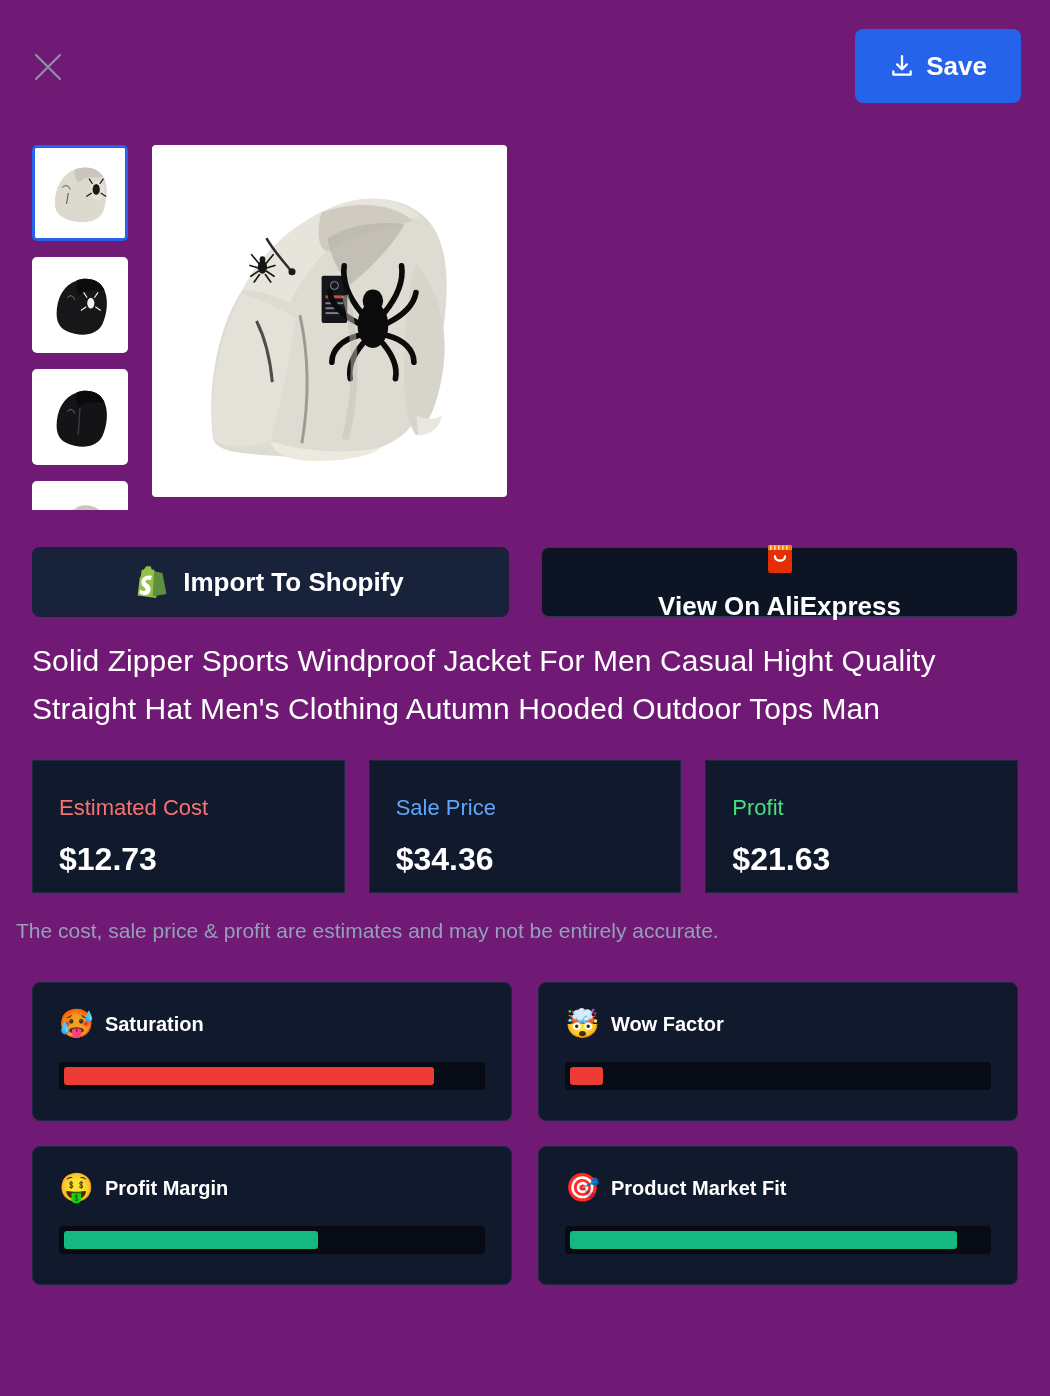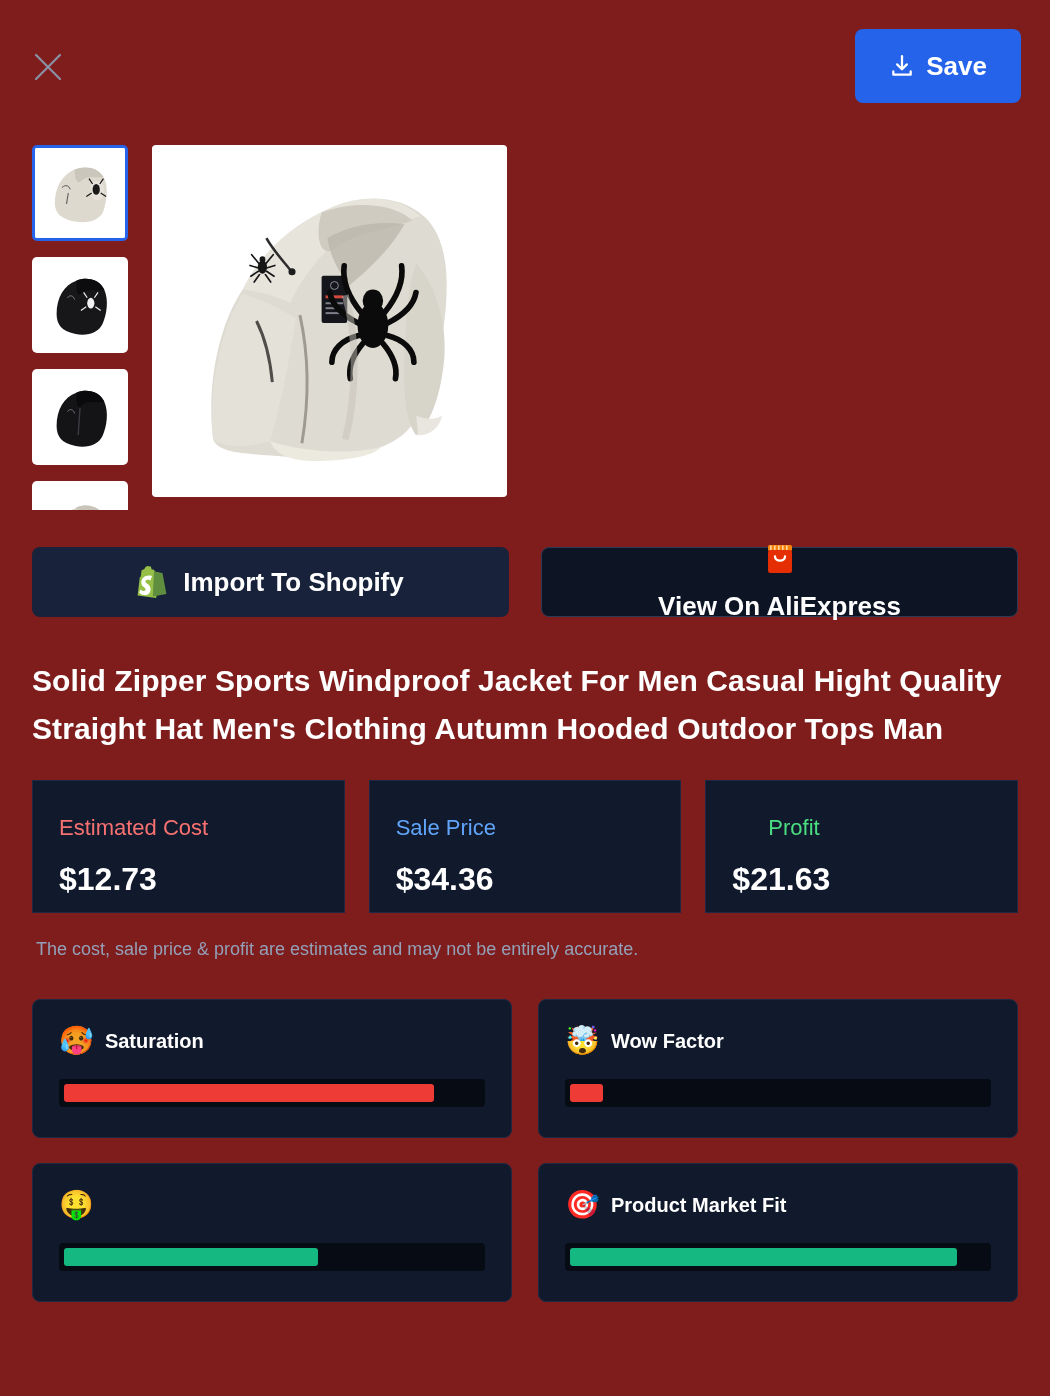--- a/index.html
+++ b/index.html
@@ -7,21 +7,21 @@
     width: 1050px;
     height: 1396px;
     background: #080d17;
     font-family: "Liberation Sans", sans-serif;
     overflow: hidden;
   }
   .page {
     position: relative;
     width: 1050px;
     height: 1396px;
-    background: #7f1d1d;
+    background: #701a75;
   }
 
   
   .topbar {
     position: relative;
     height: 131px;
     padding: 0 28px;
   }
   .close-btn {
     position: absolute;
@@ -120,24 +120,24 @@
   .action-btn.outlined {
     background: #0d1525;
     border-color: #2b3956;
     flex-direction: column;
   }
   .action-btn svg { width: 30px; height: 32px; flex: none; }
 
   
   .product-title {
     padding: 0 32px;
-    margin-top: 40px;
+    margin-top: 20px;
     color: #ffffff;
     font-size: 30px;
-    font-weight: 700;
+    font-weight: 400;
     line-height: 48px;
     letter-spacing: 0.1px;
   }
 
   
   .price-row {
     display: flex;
     gap: 24px;
     padding: 0 32px;
     margin-top: 27px;
@@ -157,24 +157,24 @@
   }
   .price-value {
     margin-top: 17px;
     color: #ffffff;
     font-size: 32px;
     font-weight: 700;
     line-height: 38px;
   }
 
   .disclaimer {
-    padding: 0 36px;
+    padding: 0 16px;
     margin-top: 26px;
     color: #93a0b8;
-    font-size: 18px;
+    font-size: 21px;
     font-weight: 400;
   }
 
   
   .metrics {
     padding: 0 32px;
     margin-top: 39px;
     display: grid;
     grid-template-columns: 1fr 1fr;
     gap: 25px 26px;
@@ -371,21 +371,21 @@
   <div class="price-row">
     <div class="price-card">
       <div class="price-label" style="color: rgb(248, 113, 113);">Estimated Cost</div>
       <div class="price-value">$12.73</div>
     </div>
     <div class="price-card">
       <div class="price-label" style="color: rgb(96, 165, 250);">Sale Price</div>
       <div class="price-value">$34.36</div>
     </div>
     <div class="price-card">
-      <div class="price-label" style="color: rgb(74, 222, 128); margin-left: 36px;">Profit</div>
+      <div class="price-label" style="color: rgb(74, 222, 128);">Profit</div>
       <div class="price-value">$21.63</div>
     </div>
   </div>
 
   <p class="disclaimer">The cost, sale price &amp; profit are estimates and may not be entirely accurate.</p>
 
   <div class="metrics">
     <div class="metric-card">
       <div class="metric-head">
         <span class="metric-emoji">🥵</span>
@@ -402,20 +402,21 @@
         <span class="metric-name">Wow Factor</span>
       </div>
       <div class="bar-track">
         <div class="bar-fill" style="width: 8%; background: rgb(239, 59, 54);"></div>
       </div>
     </div>
 
     <div class="metric-card">
       <div class="metric-head">
         <span class="metric-emoji">🤑</span>
+        <span class="metric-name">Profit Margin</span>
       </div>
       <div class="bar-track">
         <div class="bar-fill" style="width: 61%; background: rgb(21, 184, 129);"></div>
       </div>
     </div>
 
     <div class="metric-card">
       <div class="metric-head">
         <span class="metric-emoji">🎯</span>
         <span class="metric-name">Product Market Fit</span>

